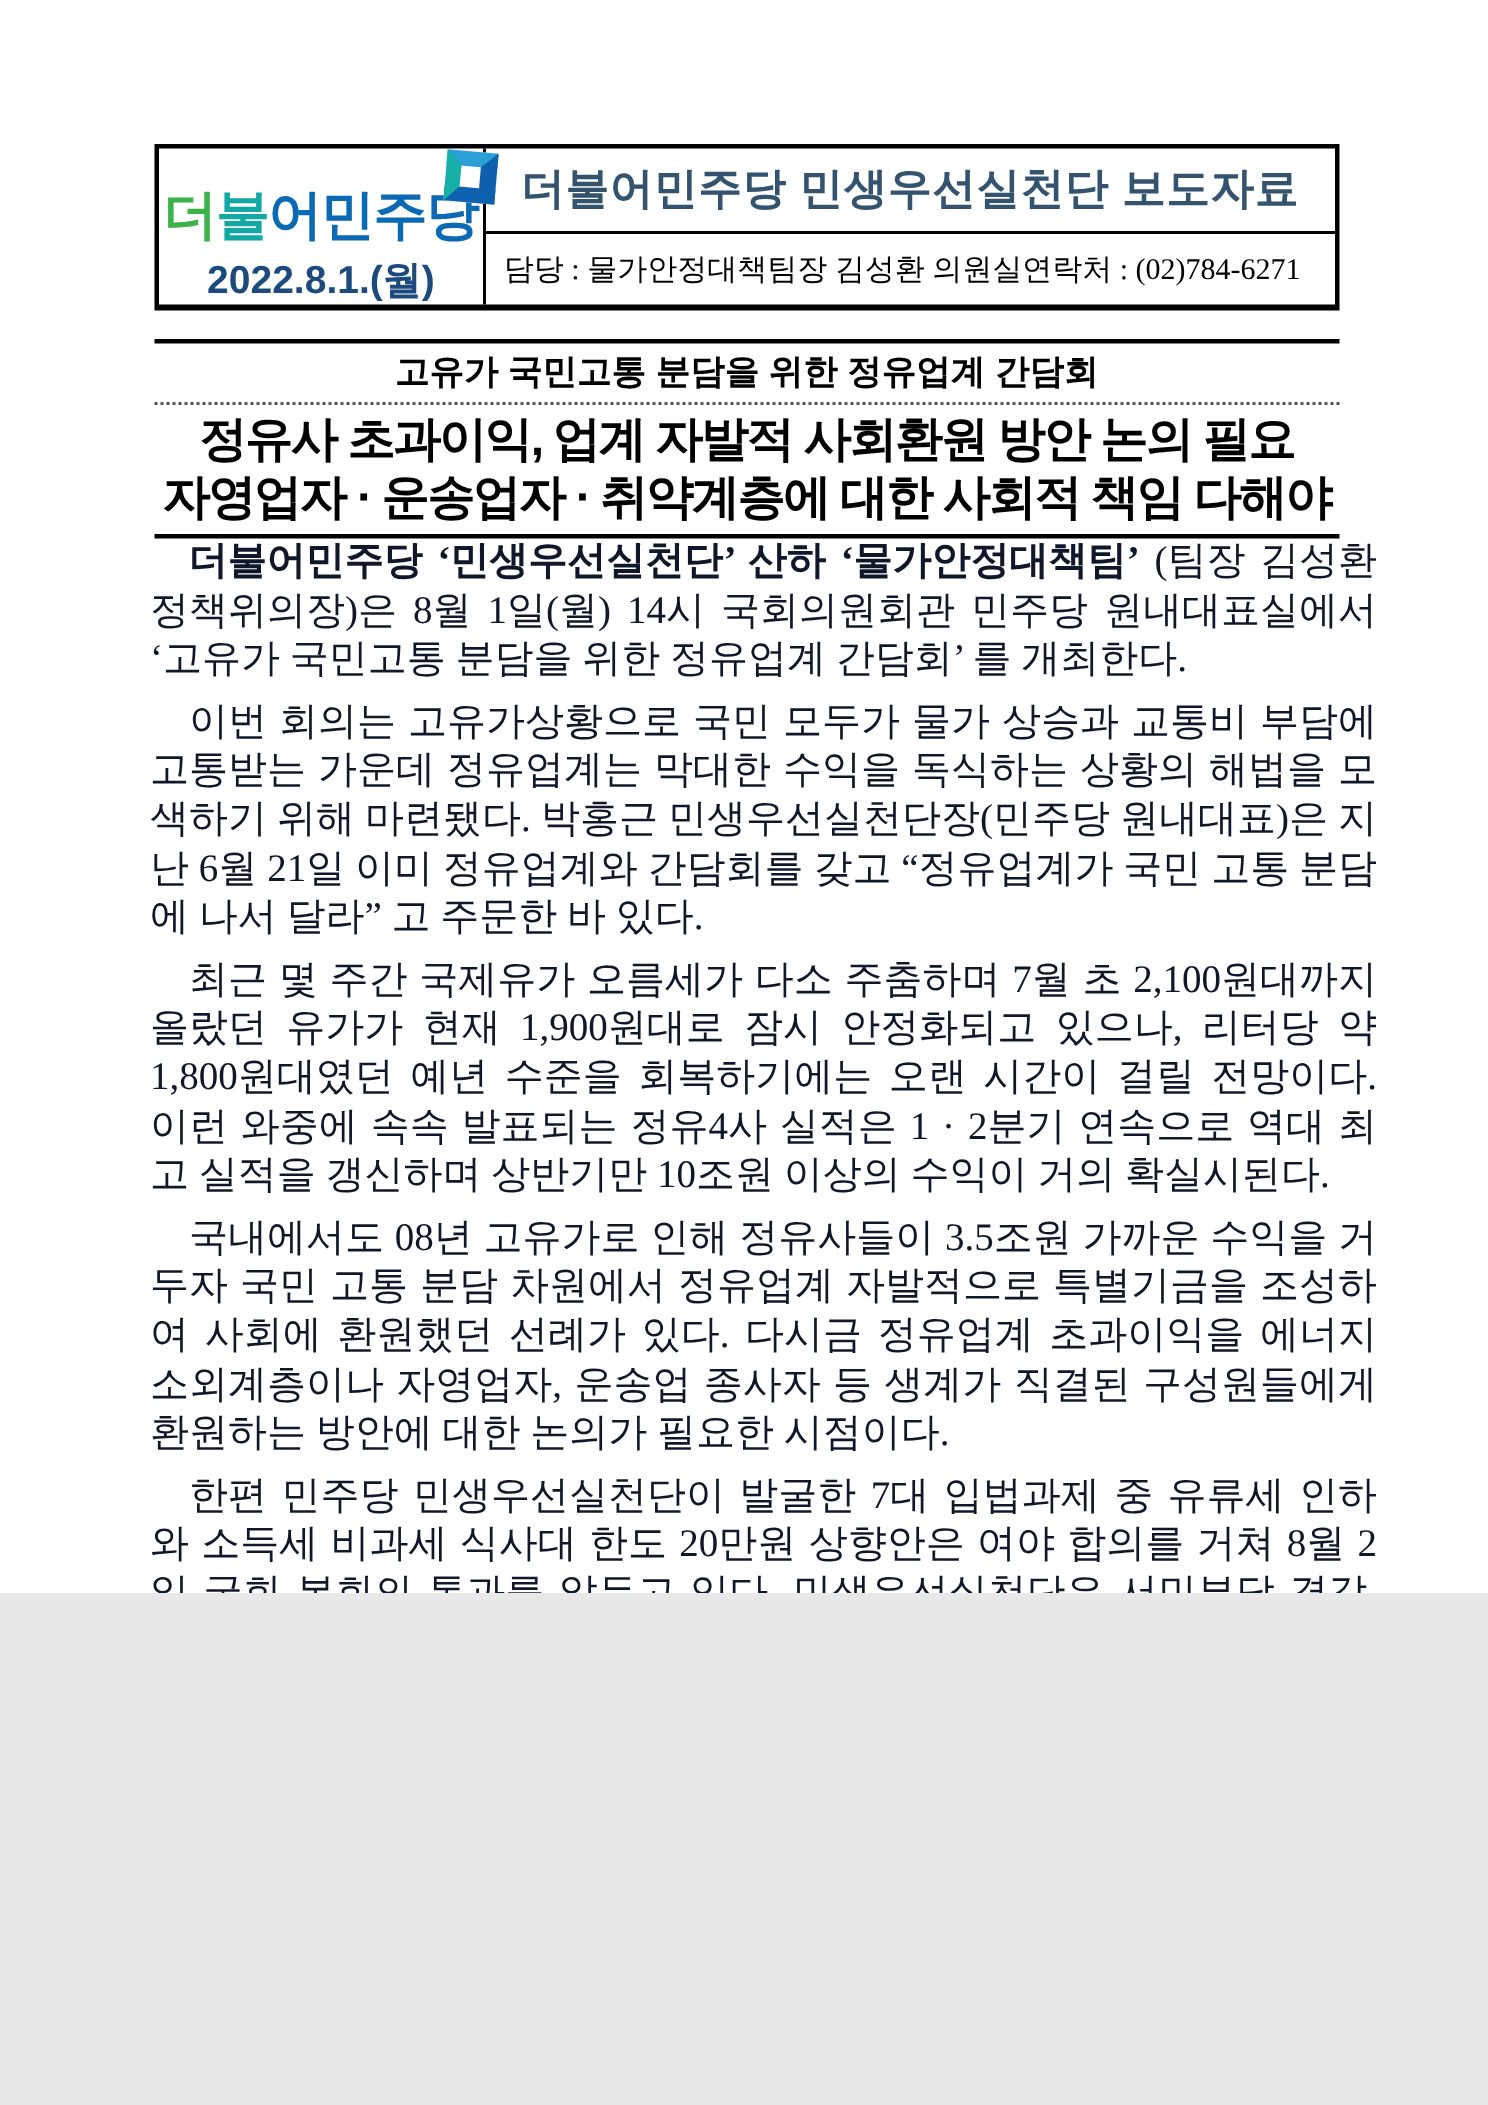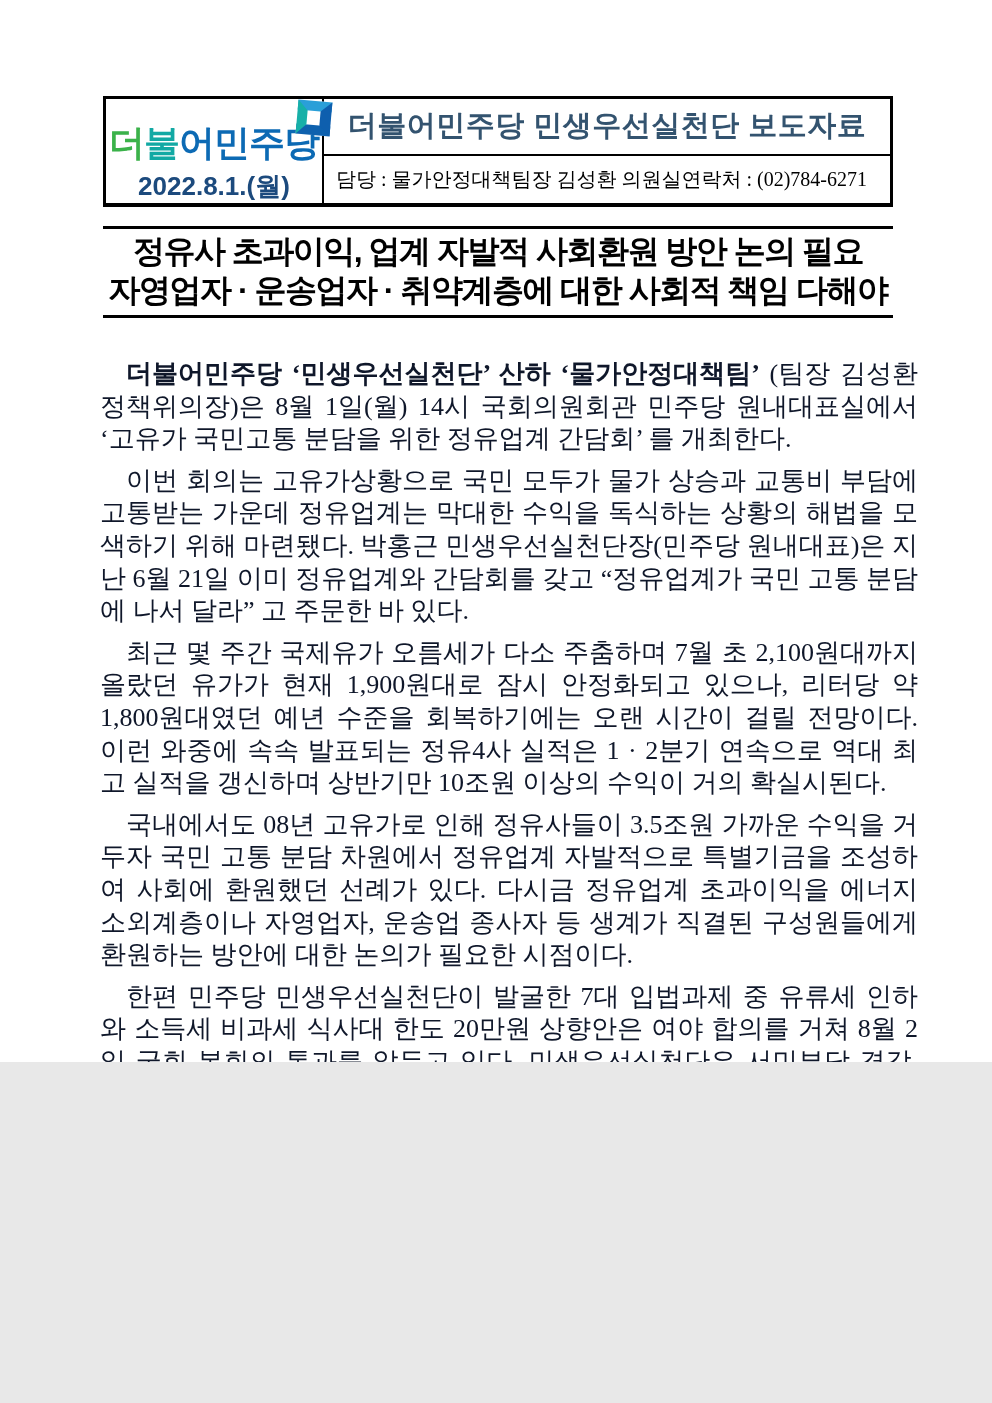--- a/index.html
+++ b/index.html
@@ -114,20 +114,21 @@
         <span class="header-title">더불어민주당 민생우선실천단 보도자료</span>
       </div>
       <div class="header-contact-row">
         <span>담당 : 물가안정대책팀장 김성환 의원실</span>
         <span>연락처 : (02)784-6271</span>
       </div>
     </div>
   </div>
 
   <div class="title-block">
+    <div class="subtitle">고유가 국민고통 분담을 위한 정유업계 간담회</div>
     <div class="headline-wrap">
       <div class="headline">정유사 초과이익, 업계 자발적 사회환원 방안 논의 필요</div>
       <div class="headline">자영업자 · 운송업자 · 취약계층에 대한 사회적 책임 다해야</div>
     </div>
   </div>
 
   <div class="body-text">
     <p><b>더불어민주당 ‘민생우선실천단’ 산하 ‘물가안정대책팀’</b><span> (팀장 김성환 정책위의장)은 8월 1일(월) 14시 국회의원회관 민주당 원내대표실에서 ‘고유가 국민고통 분담을 위한 정유업계 간담회’ 를 개최한다.</span></p>
     <p><span>이번 회의는 고유가상황으로 국민 모두가 물가 상승과 교통비 부담에 고통받는 가운데 정유업계는 막대한 수익을 독식하는 상황의 해법을 모색하기 위해 마련됐다. 박홍근 민생우선실천단장(민주당 원내대표)은 지난 6월 21일 이미 정유업계와 간담회를 갖고 “정유업계가 국민 고통 분담에 나서 달라” 고 주문한 바 있다.</span></p>
     <p><span>최근 몇 주간 국제유가 오름세가 다소 주춤하며 7월 초 2,100원대까지 올랐던 유가가 현재 1,900원대로 잠시 안정화되고 있으나, 리터당 약 1,800원대였던 예년 수준을 회복하기에는 오랜 시간이 걸릴 전망이다. 이런 와중에 속속 발표되는 정유4사 실적은 1 · 2분기 연속으로 역대 최고 실적을 갱신하며 상반기만 10조원 이상의 수익이 거의 확실시된다.</span></p>

